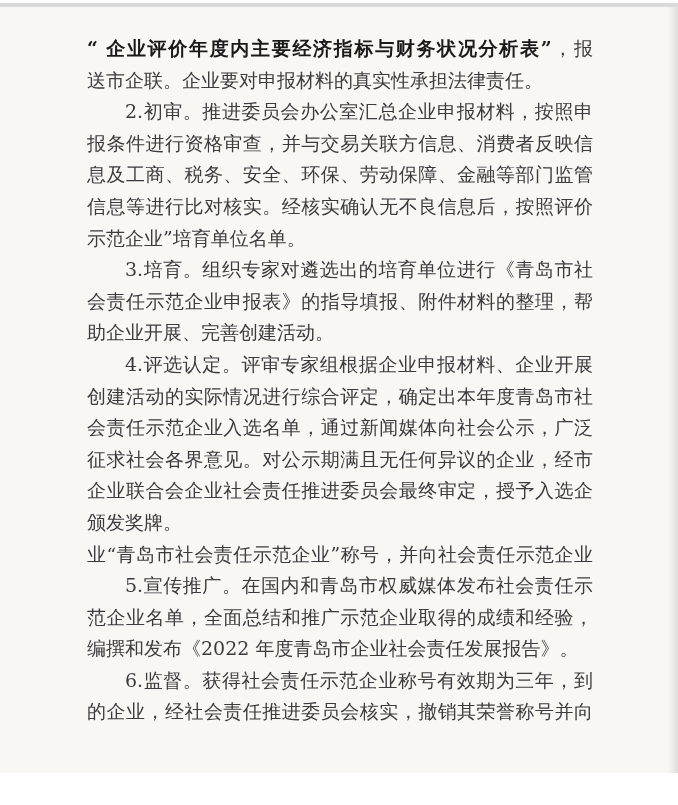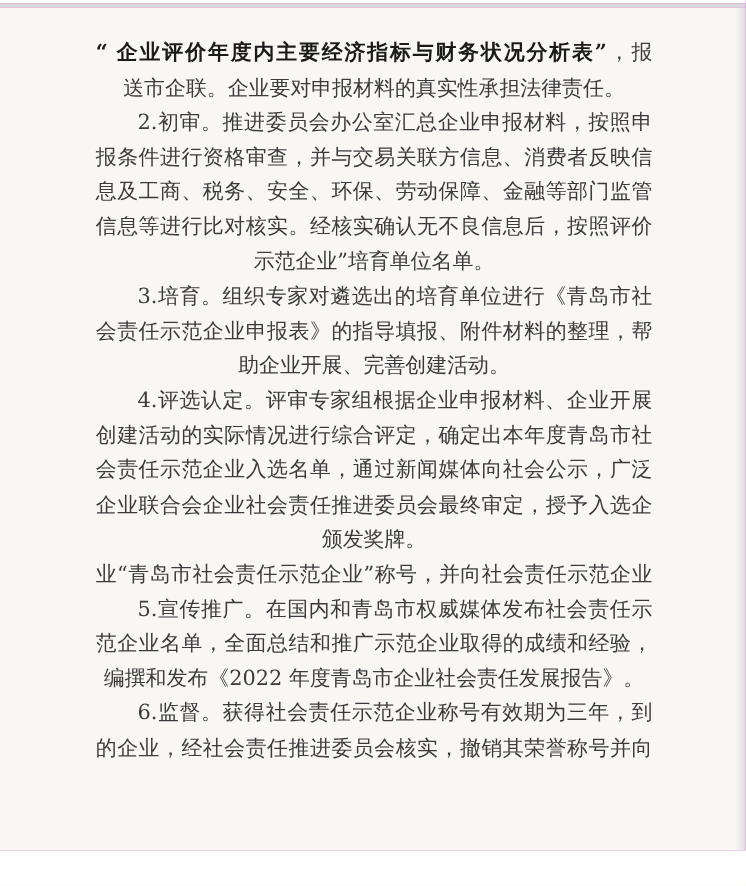--- a/index.html
+++ b/index.html
@@ -8,36 +8,36 @@
     --text-color:#3b3b3d;
     --bold-color:#1a1a1a;
   }
   html,body{margin:0;padding:0;}
   body{
     width:678px;height:805px;background:#ffffff;
     font-family:"DejaVu Serif","Liberation Serif",serif;
     overflow:hidden;
   }
   .screen{
-    position:relative;width:678px;height:773px;background:#d946ef;overflow:hidden;
+    position:relative;width:678px;height:773px;background:#6d28d9;overflow:hidden;
   }
   .top-white{height:3px;background:#fefefe;}
   .top-rule{height:4px;background:var(--top-edge);}
   .page{
     position:absolute;left:0;right:0;top:7px;bottom:0;
     background:var(--page-bg);
   }
   .textblock{
     position:absolute;left:87px;top:26px;width:506px;
   }
   .line{
     font-size:19px;
     line-height:31.6px;
     color:var(--text-color);
-    text-align:center;
+    text-align:left;
     letter-spacing:0;
   }
   .line.flush{
     text-align:justify;
     text-align-last:justify;
     -moz-text-align-last:justify;
     text-justify:inter-character;
   }
   .line.indent{
     padding-left:38px;
@@ -65,20 +65,21 @@
         <div class="line flush"><span class="seg">报条件进行资格审查，并与交易关联方信息、消费者反映信</span></div>
         <div class="line flush"><span class="seg">息及工商、税务、安全、环保、劳动保障、金融等部门监管</span></div>
         <div class="line flush"><span class="seg">信息等进行比对核实。经核实确认无不良信息后，按照评价</span></div>
         <div class="line"><span class="seg">示范企业”培育单位名单。</span></div>
         <div class="line flush indent"><span class="seg">3.培育。组织专家对遴选出的培育单位进行《青岛市社</span></div>
         <div class="line flush"><span class="seg">会责任示范企业申报表》的指导填报、附件材料的整理，帮</span></div>
         <div class="line"><span class="seg">助企业开展、完善创建活动。</span></div>
         <div class="line flush indent"><span class="seg">4.评选认定。评审专家组根据企业申报材料、企业开展</span></div>
         <div class="line flush"><span class="seg">创建活动的实际情况进行综合评定，确定出本年度青岛市社</span></div>
         <div class="line flush"><span class="seg">会责任示范企业入选名单，通过新闻媒体向社会公示，广泛</span></div>
+        <div class="line flush"><span class="seg">征求社会各界意见。对公示期满且无任何异议的企业，经市</span></div>
         <div class="line flush"><span class="seg">企业联合会企业社会责任推进委员会最终审定，授予入选企</span></div>
         <div class="line"><span class="seg">颁发奖牌。</span></div>
         <div class="line flush"><span class="seg">业“青岛市社会责任示范企业”称号，并向社会责任示范企业</span></div>
         <div class="line flush indent"><span class="seg">5.宣传推广。在国内和青岛市权威媒体发布社会责任示</span></div>
         <div class="line flush"><span class="seg">范企业名单，全面总结和推广示范企业取得的成绩和经验，</span></div>
         <div class="line"><span class="seg">编撰和发布《2022 年度青岛市企业社会责任发展报告》。</span></div>
         <div class="line flush indent"><span class="seg">6.监督。获得社会责任示范企业称号有效期为三年，到</span></div>
         <div class="line flush"><span class="seg">的企业，经社会责任推进委员会核实，撤销其荣誉称号并向</span></div>
       </div>
   </div>

